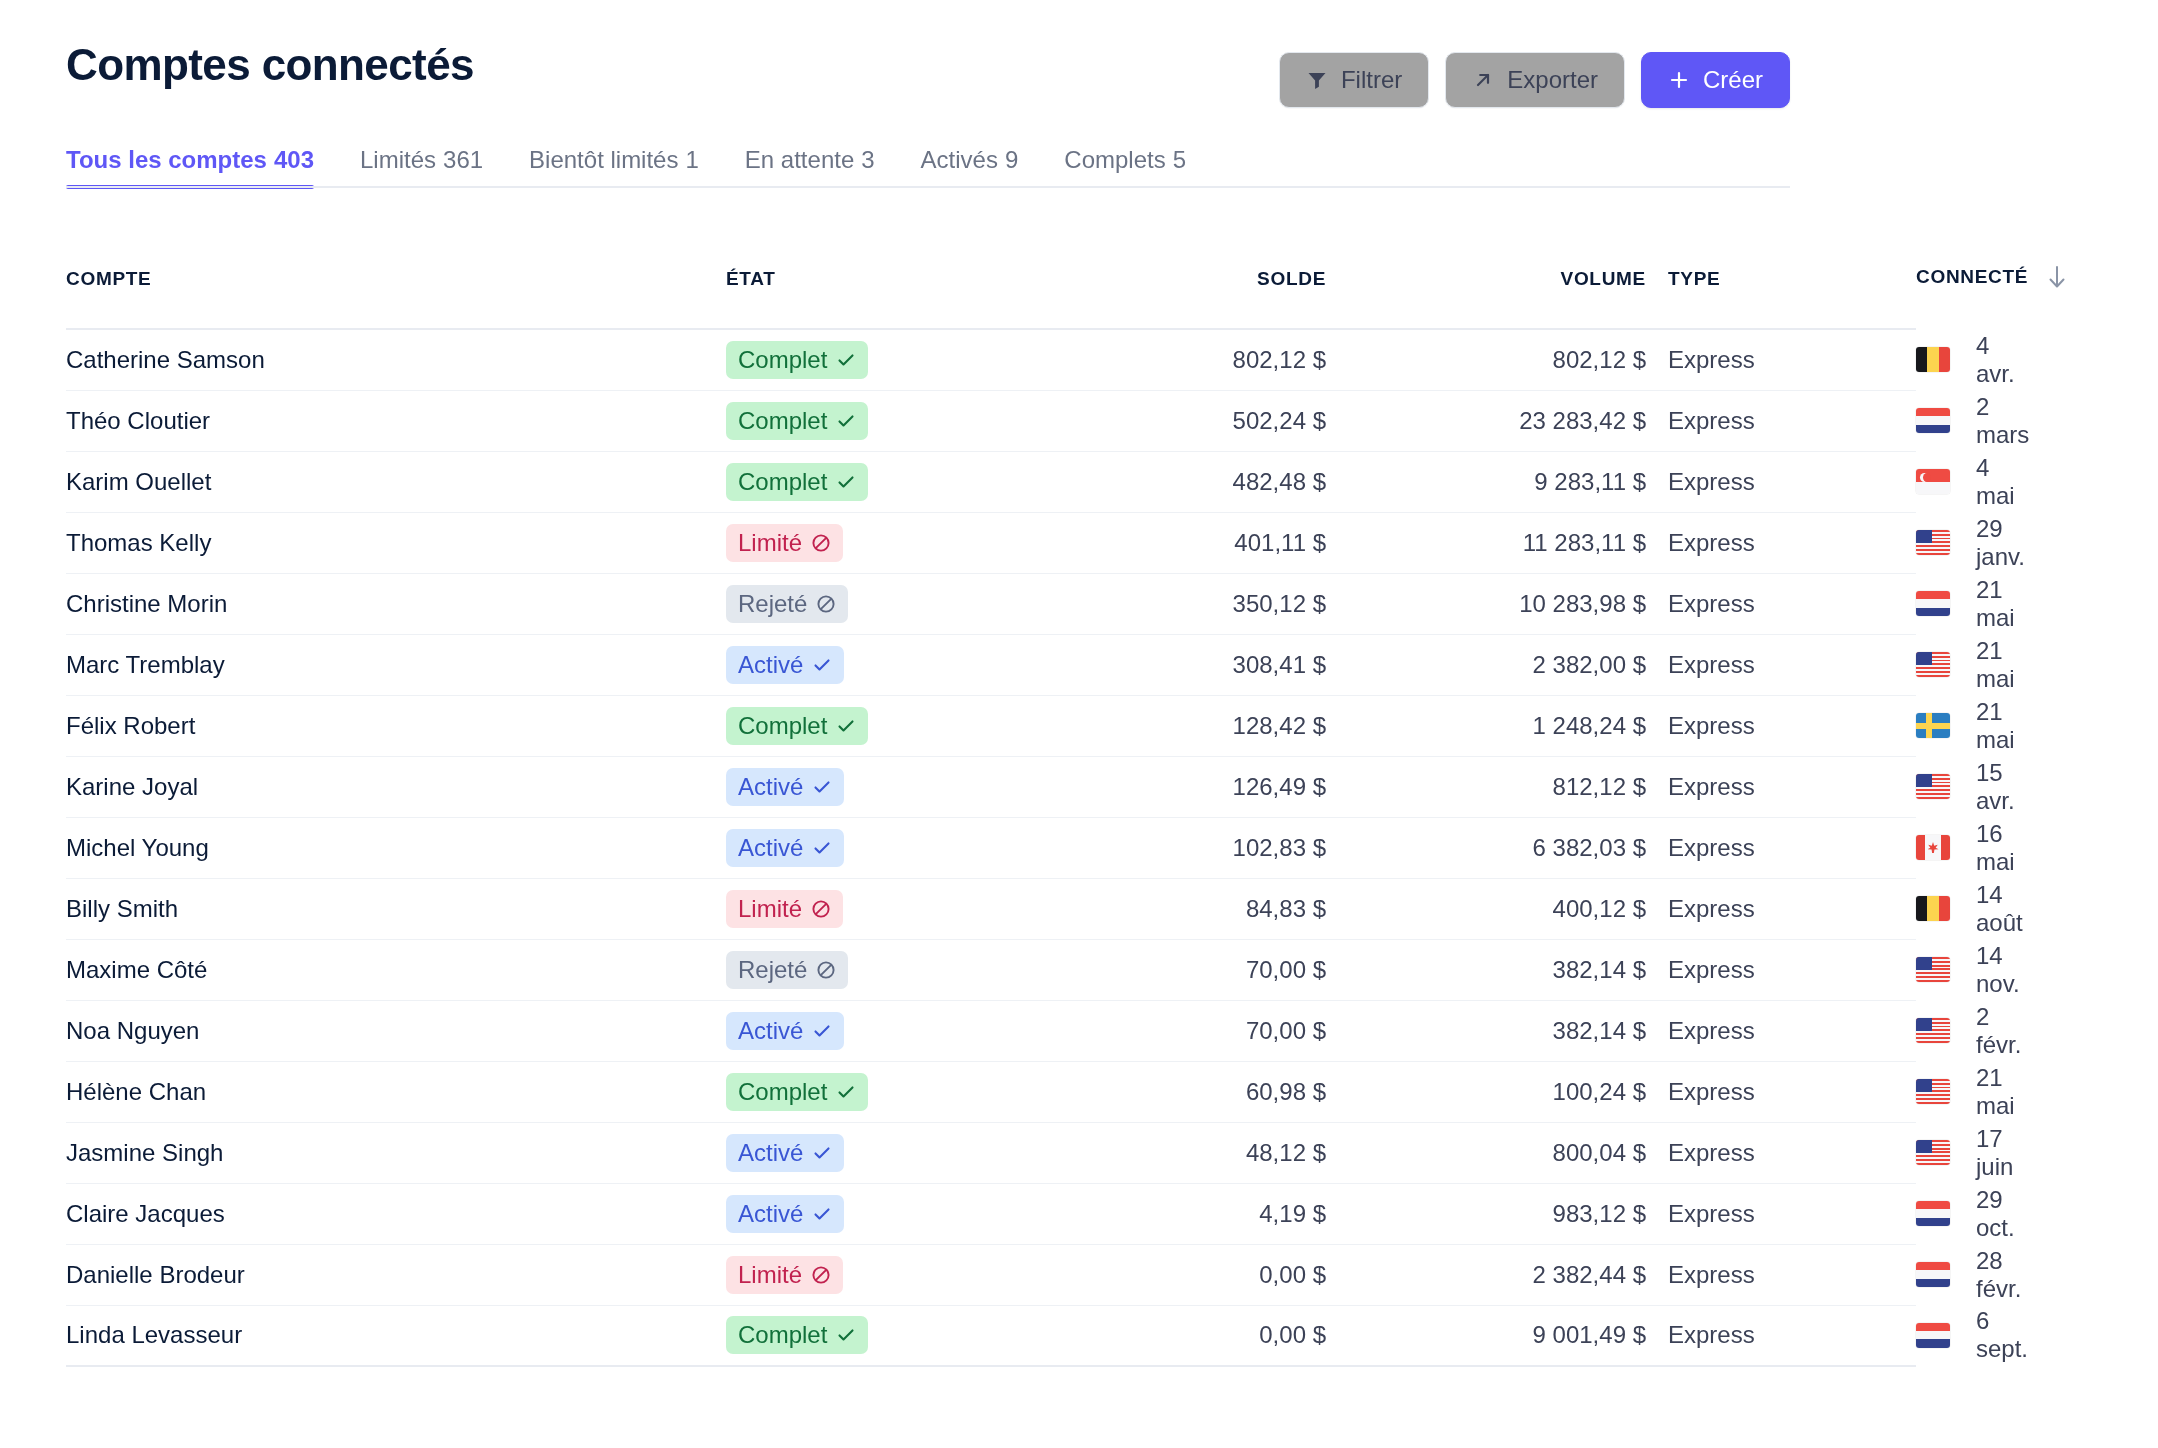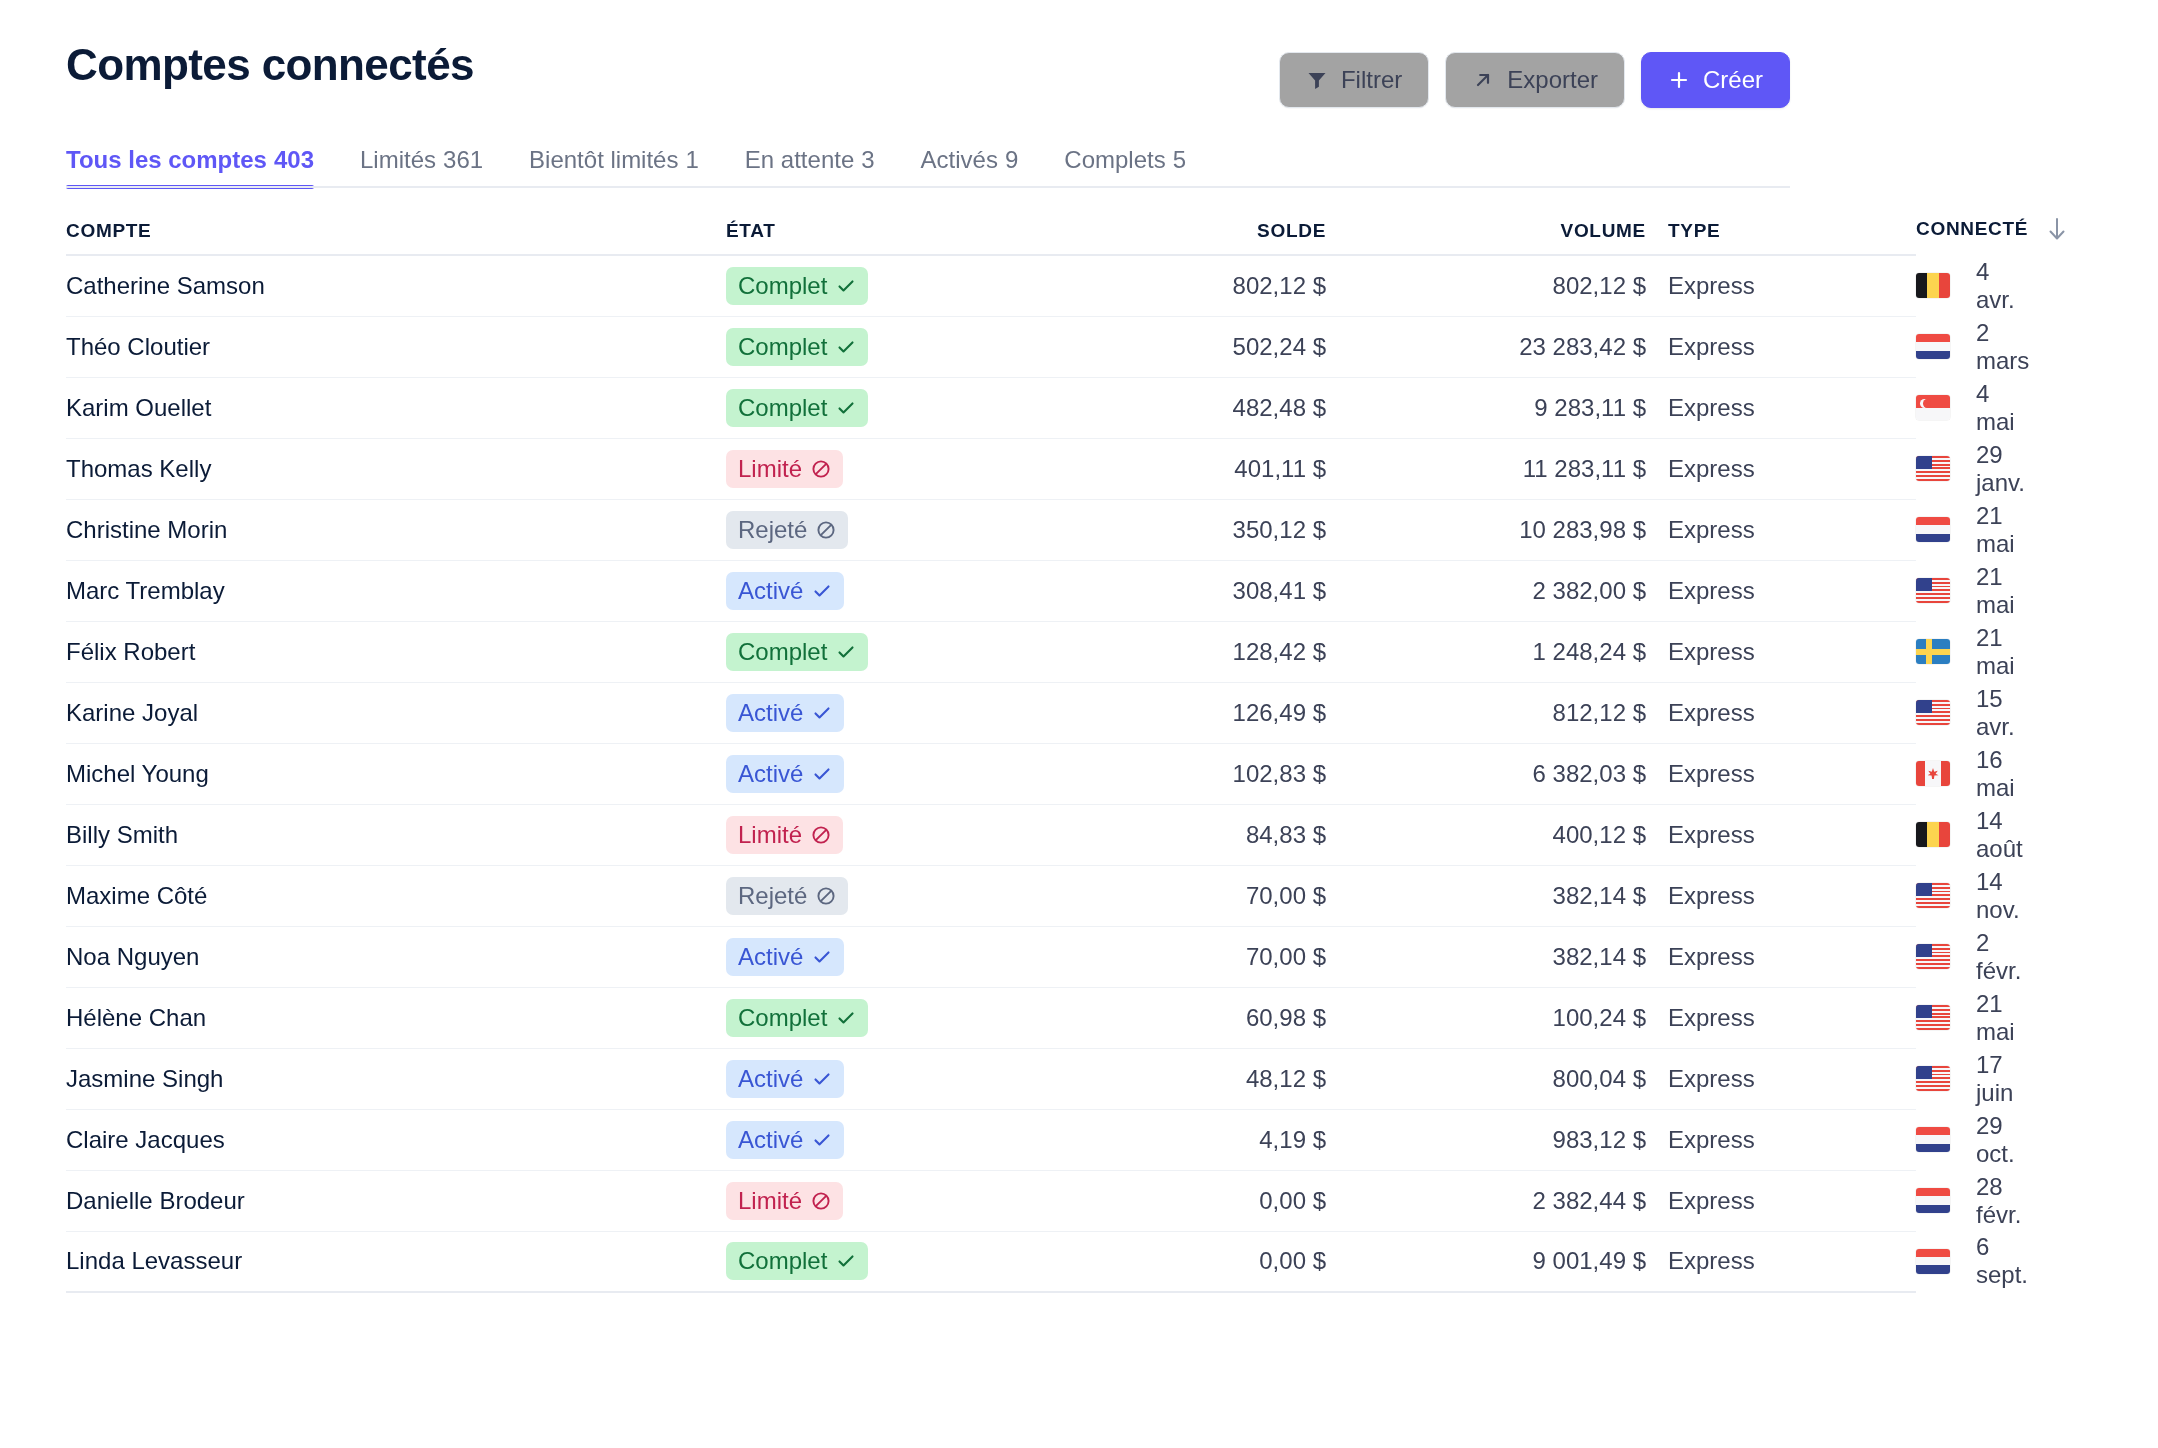--- a/index.html
+++ b/index.html
@@ -59,21 +59,21 @@
   .tabs-rule {
     position:absolute; left:0; right:0; bottom:0;
     height:2px; background:#e8ebf1;
   }
 
   
   table.acct { width:100%; border-collapse:collapse; table-layout:fixed; margin-top:28px; }
   table.acct th {
     font-size:19px; font-weight:700; color:#0b1b37;
     letter-spacing:0.7px; text-transform:uppercase;
-    padding:0 0 12px 0; vertical-align:bottom;
+    padding:0 0 38px 0; vertical-align:bottom;
   }
   thead tr { border-bottom:2px solid #e8ebf1; }
   td { font-size:24px; color:#3c4257; padding:0; height:61px; vertical-align:middle; }
   tbody tr { border-bottom:1.5px solid #eef1f5; }
   tbody tr:last-child { border-bottom:2px solid #e8ebf1; }
 
   .c-account { width:660px; text-align:left; }
   .c-state   { width:280px; text-align:left; }
   .c-balance { width:320px; text-align:right; }
   .c-volume  { width:320px; text-align:right; }
@@ -197,21 +197,21 @@
 
   <table class="acct">
     <thead>
       <tr>
         <th class="c-account">COMPTE</th>
         <th class="c-state">ÉTAT</th>
         <th class="c-balance">SOLDE</th>
         <th class="c-volume">VOLUME</th>
         <th class="c-type">TYPE</th>
         <th class="c-conn">
-          <span style="display:inline-flex;align-items:center;gap:18px;">
+          <span style="display:inline-flex;align-items:center;gap:18px;margin-top:48px;">
             <span>CONNECTÉ</span>
             <span style="display:inline-flex;">
               <svg width="22" height="26" viewBox="0 0 22 26">
                 <path d="M11 3v19M4.5 15.5L11 22.5l6.5-7" stroke="#8a94a6" stroke-width="2" fill="none" stroke-linecap="round" stroke-linejoin="round"></path>
               </svg>
             </span>
           </span>
         </th>
       </tr>
     </thead>

